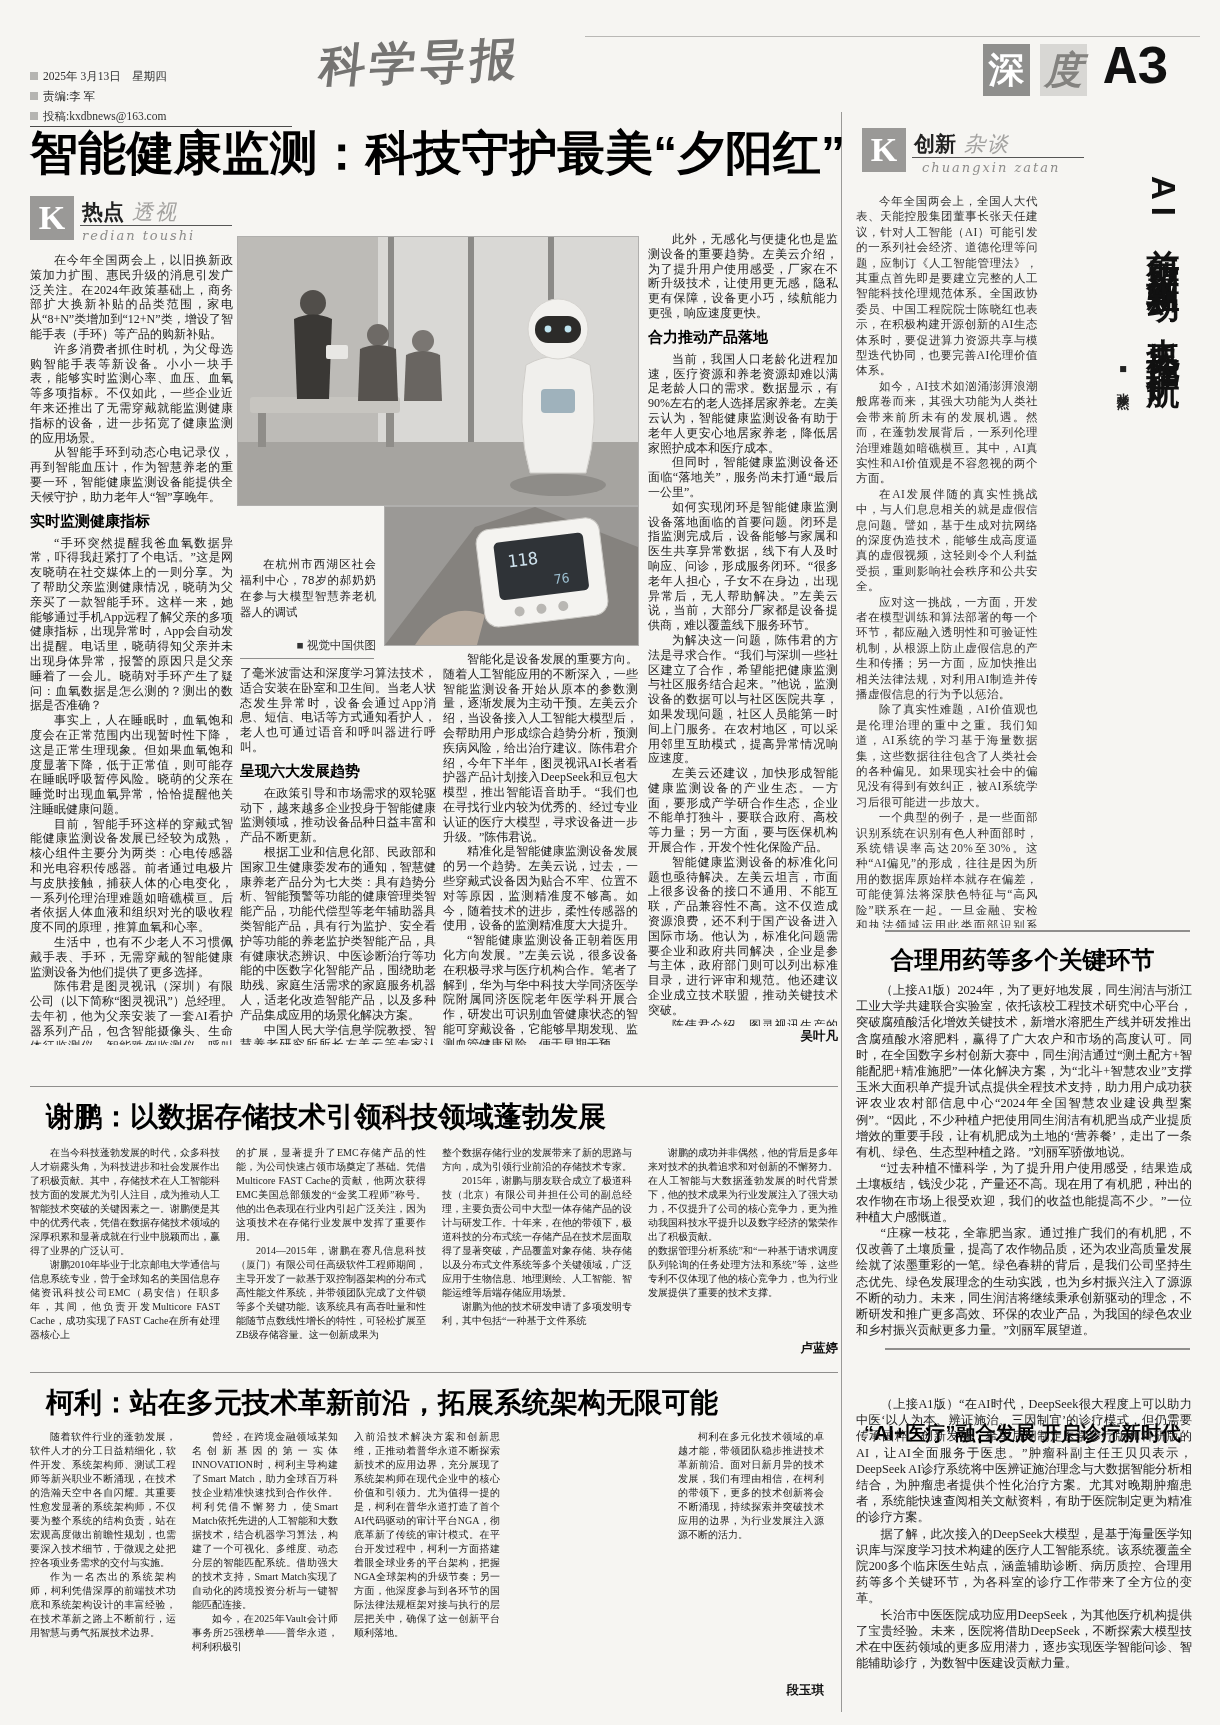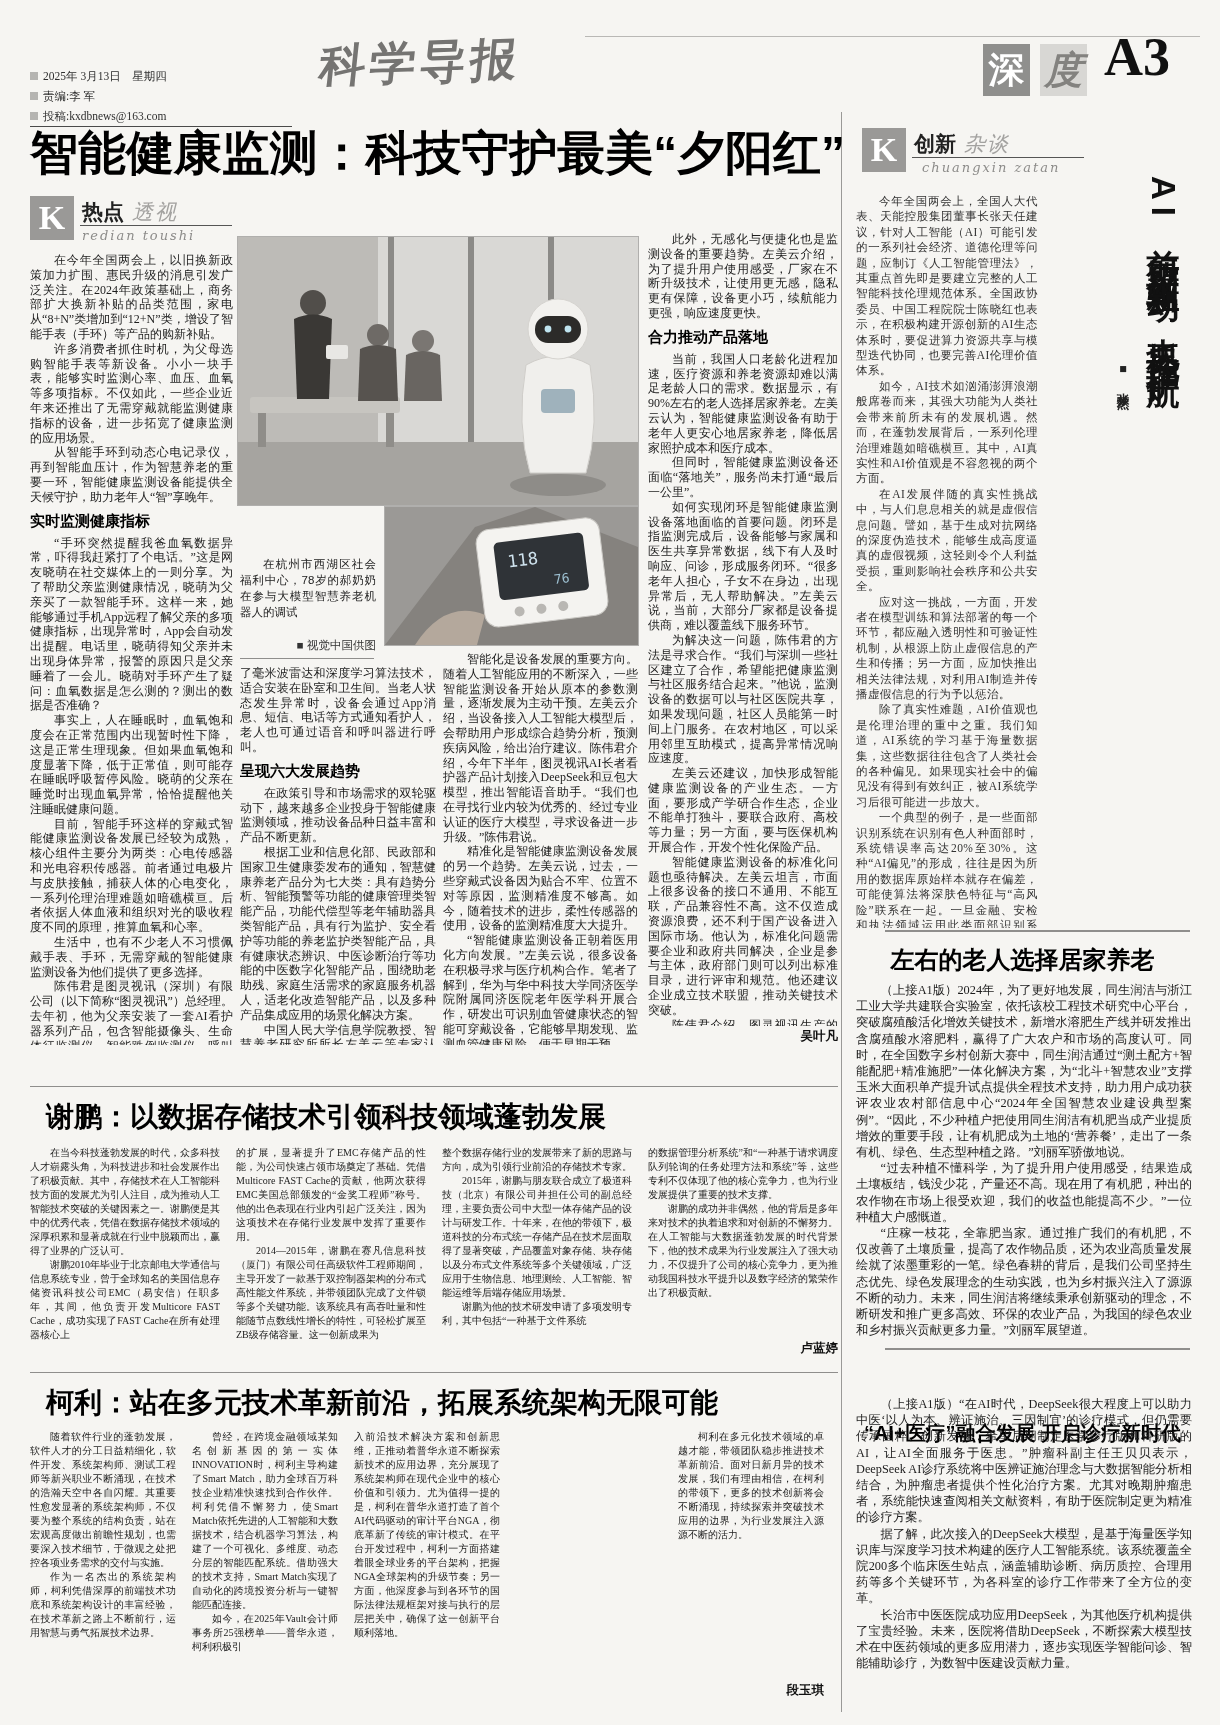--- a/index.html
+++ b/index.html
@@ -50,21 +50,21 @@
 
   <div class="abs" style="left:30px;top:20px;width:262px;margin-top:46px;">
     <div class="meta-line"><span class="sq"></span><span>2025年 3月13日　星期四</span></div>
     <div class="meta-line"><span class="sq"></span><span>责编:李 军</span></div>
     <div class="meta-line meta-rule"><span class="sq"></span><span>投稿:kxdbnews@163.com</span></div>
   </div>
   <div class="abs masthead" style="left:320px;top:32px;">科学导报</div>
   <div class="abs toprule" style="left:585px;top:36px;width:615px;height:0;"></div>
   <div class="abs secbox secbox1" style="left:983px;top:44px;">深</div>
   <div class="abs secbox secbox2" style="left:1040px;top:44px;">度</div>
-  <div class="abs pageno" style="left:1104px;top:26px;">A3</div>
+  <div class="abs pageno" style="left:1104px;top:38px;font-family:Liberation Mono, monospace;">A3</div>
 
   <div class="abs vrule" style="left:841px;top:112px;height:1600px;"></div>
 
   <div class="abs main-headline" style="left:30px;top:122px;">智能健康监测：科技守护最美“夕阳红”</div>
 
   <div class="abs" style="left:30px;top:194px;width:205px;height:52px;">
     <div class="ksq abs" style="left:0;top:2px;">K</div>
     <span class="abs kick-bold" style="left:52px;top:4px;">热点</span>
     <span class="abs kick-light" style="left:102px;top:4px;">透视</span>
     <div class="abs kick-rule" style="left:50px;top:31px;width:152px;"></div>
@@ -174,22 +174,22 @@
   <div class="abs col smallcol" style="left:236px;top:1146px;width:190px;height:212px;">
       <p class="para cont">的扩展，显著提升了EMC存储产品的性能，为公司快速占领市场奠定了基础。凭借Multicore FAST Cache的贡献，他两次获得EMC美国总部颁发的“金奖工程师”称号。他的出色表现在行业内引起广泛关注，因为这项技术在存储行业发展中发挥了重要作用。</p>
       <p class="para">2014—2015年，谢鹏在赛凡信息科技（厦门）有限公司任高级软件工程师期间，主导开发了一款基于双控制器架构的分布式高性能文件系统，并带领团队完成了文件锁等多个关键功能。该系统具有高吞吐量和性能随节点数线性增长的特性，可轻松扩展至ZB级存储容量。这一创新成果为</p>
     </div>
   <div class="abs col smallcol" style="left:442px;top:1146px;width:190px;height:212px;">
       <p class="para cont">整个数据存储行业的发展带来了新的思路与方向，成为引领行业前沿的存储技术专家。</p>
       <p class="para">2015年，谢鹏与朋友联合成立了极道科技（北京）有限公司并担任公司的副总经理，主要负责公司中大型一体存储产品的设计与研发工作。十年来，在他的带领下，极道科技的分布式统一存储产品在技术层面取得了显著突破，产品覆盖对象存储、块存储以及分布式文件系统等多个关键领域，广泛应用于生物信息、地理测绘、人工智能、智能运维等后端存储应用场景。</p>
       <p class="para">谢鹏为他的技术研发申请了多项发明专利，其中包括“一种基于文件系统</p>
     </div>
   <div class="abs col smallcol" style="left:648px;top:1146px;width:190px;height:194px;">
+      <p class="para">谢鹏的成功并非偶然，他的背后是多年来对技术的执着追求和对创新的不懈努力。在人工智能与大数据蓬勃发展的时代背景下，他的技术成果为行业发展注入了强大动力，不仅提升了公司的核心竞争力，更为推动我国科技水平提升以及数字经济的繁荣作出了积极贡献。</p>
       <p class="para cont">的数据管理分析系统”和“一种基于请求调度队列轮询的任务处理方法和系统”等，这些专利不仅体现了他的核心竞争力，也为行业发展提供了重要的技术支撑。</p>
-      <p class="para">谢鹏的成功并非偶然，他的背后是多年来对技术的执着追求和对创新的不懈努力。在人工智能与大数据蓬勃发展的时代背景下，他的技术成果为行业发展注入了强大动力，不仅提升了公司的核心竞争力，更为推动我国科技水平提升以及数字经济的繁荣作出了积极贡献。</p>
     </div>
   <div class="abs byline" style="left:648px;top:1340px;width:190px;">卢蓝婷</div>
 
   <div class="abs hrule" style="left:30px;top:1372px;width:808px;"></div>
 
   <div class="abs sub-headline" style="left:46px;top:1384px;">柯利：站在多元技术革新前沿，拓展系统架构无限可能</div>
   <div class="abs col smallcol" style="left:30px;top:1430px;width:146px;height:272px;">
       <p class="para">随着软件行业的蓬勃发展，软件人才的分工日益精细化，软件开发、系统架构师、测试工程师等新兴职业不断涌现，在技术的浩瀚天空中各自闪耀。其重要性愈发显著的系统架构师，不仅要为整个系统的结构负责，站在宏观高度做出前瞻性规划，也需要深入技术细节，于微观之处把控各项业务需求的交付与实施。</p>
       <p class="para">作为一名杰出的系统架构师，柯利凭借深厚的前端技术功底和系统架构设计的丰富经验，在技术革新之路上不断前行，运用智慧与勇气拓展技术边界。</p>
     </div>
@@ -219,21 +219,21 @@
       <p class="para">在AI发展伴随的真实性挑战中，与人们息息相关的就是虚假信息问题。譬如，基于生成对抗网络的深度伪造技术，能够生成高度逼真的虚假视频，这轻则令个人利益受损，重则影响社会秩序和公共安全。</p>
       <p class="para">应对这一挑战，一方面，开发者在模型训练和算法部署的每一个环节，都应融入透明性和可验证性机制，从根源上防止虚假信息的产生和传播；另一方面，应加快推出相关法律法规，对利用AI制造并传播虚假信息的行为予以惩治。</p>
       <p class="para">除了真实性难题，AI价值观也是伦理治理的重中之重。我们知道，AI系统的学习基于海量数据集，这些数据往往包含了人类社会的各种偏见。如果现实社会中的偏见没有得到有效纠正，被AI系统学习后很可能进一步放大。</p>
       <p class="para">一个典型的例子，是一些面部识别系统在识别有色人种面部时，系统错误率高达20%至30%。这种“AI偏见”的形成，往往是因为所用的数据库原始样本就存在偏差，可能使算法将深肤色特征与“高风险”联系在一起。一旦金融、安检和执法领域运用此类面部识别系统，就可能带来不公正待遇。</p>
     </div>
 
   <div class="abs vert-headline" style="left:1140px;top:176px;height:540px;">AI前行需创新驱动，也要伦理护航</div>
   <div class="abs vert-byline" style="left:1114px;top:362px;height:90px;">■ 张梦然</div>
 
   <div class="abs hrule" style="left:885px;top:930px;width:305px;border-top-width:2px;"></div>
-  <div class="abs side-headline" style="left:845px;top:944px;width:355px;font-size:24px;">左右的老人选择居家养老</div>
+  <div class="abs side-headline" style="left:845px;top:944px;width:355px;font-size:24px;">合理用药等多个关键环节</div>
   <div class="abs col widecol" style="left:856px;top:982px;width:336px;height:360px;">
       <p class="para">（上接A1版）2024年，为了更好地发展，同生润洁与浙江工业大学共建联合实验室，依托该校工程技术研究中心平台，突破腐殖酸活化增效关键技术，新增水溶肥生产线并研发推出含腐殖酸水溶肥料，赢得了广大农户和市场的高度认可。同时，在全国数字乡村创新大赛中，同生润洁通过“测土配方+智能配肥+精准施肥”一体化解决方案，为“北斗+智慧农业”支撑玉米大面积单产提升试点提供全程技术支持，助力用户成功获评农业农村部信息中心“2024年全国智慧农业建设典型案例”。“因此，不少种植户把使用同生润洁有机肥当成产业提质增效的重要手段，让有机肥成为土地的‘营养餐’，走出了一条有机、绿色、生态型种植之路。”刘丽军骄傲地说。</p>
       <p class="para">“过去种植不懂科学，为了提升用户使用感受，结果造成土壤板结，钱没少花，产量还不高。现在用了有机肥，种出的农作物在市场上很受欢迎，我们的收益也能提高不少。”一位种植大户感慨道。</p>
       <p class="para">“庄稼一枝花，全靠肥当家。通过推广我们的有机肥，不仅改善了土壤质量，提高了农作物品质，还为农业高质量发展绘就了浓墨重彩的一笔。绿色春耕的背后，是我们公司坚持生态优先、绿色发展理念的生动实践，也为乡村振兴注入了源源不断的动力。未来，同生润洁将继续秉承创新驱动的理念，不断研发和推广更多高效、环保的农业产品，为我国的绿色农业和乡村振兴贡献更多力量。”刘丽军展望道。</p>
     </div>
 
   <div class="abs hrule" style="left:885px;top:1348px;width:305px;border-top-width:2px;"></div>
   <div class="abs side-headline" style="left:845px;top:1420px;width:355px;font-size:20px;text-align:center;">“AI+医疗”融合发展  开启诊疗新时代</div>
   <div class="abs col widecol" style="left:856px;top:1396px;width:336px;height:314px;">
       <p class="para">（上接A1版）“在AI时代，DeepSeek很大程度上可以助力中医‘以人为本、辨证施治、三因制宜’的诊疗模式，但仍需要传承国粹、创新发展，希望后期制定医学诊疗版和科研版的AI，让AI全面服务于医患。”肿瘤科副主任王贝贝表示，DeepSeek AI诊疗系统将中医辨证施治理念与大数据智能分析相结合，为肿瘤患者提供个性化治疗方案。尤其对晚期肿瘤患者，系统能快速查阅相关文献资料，有助于医院制定更为精准的诊疗方案。</p>

